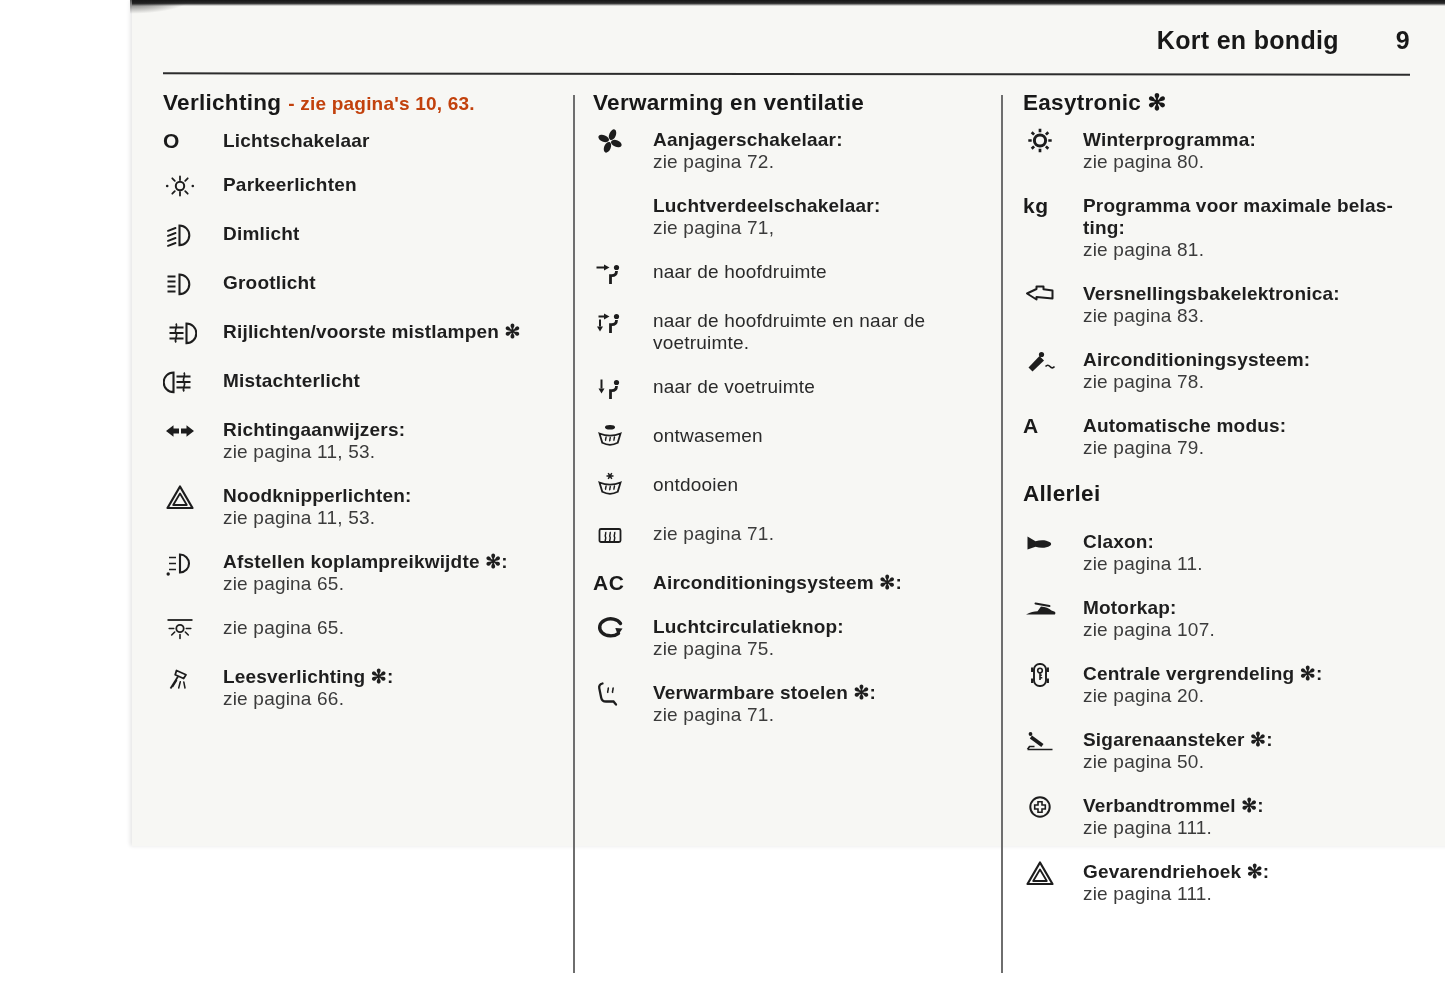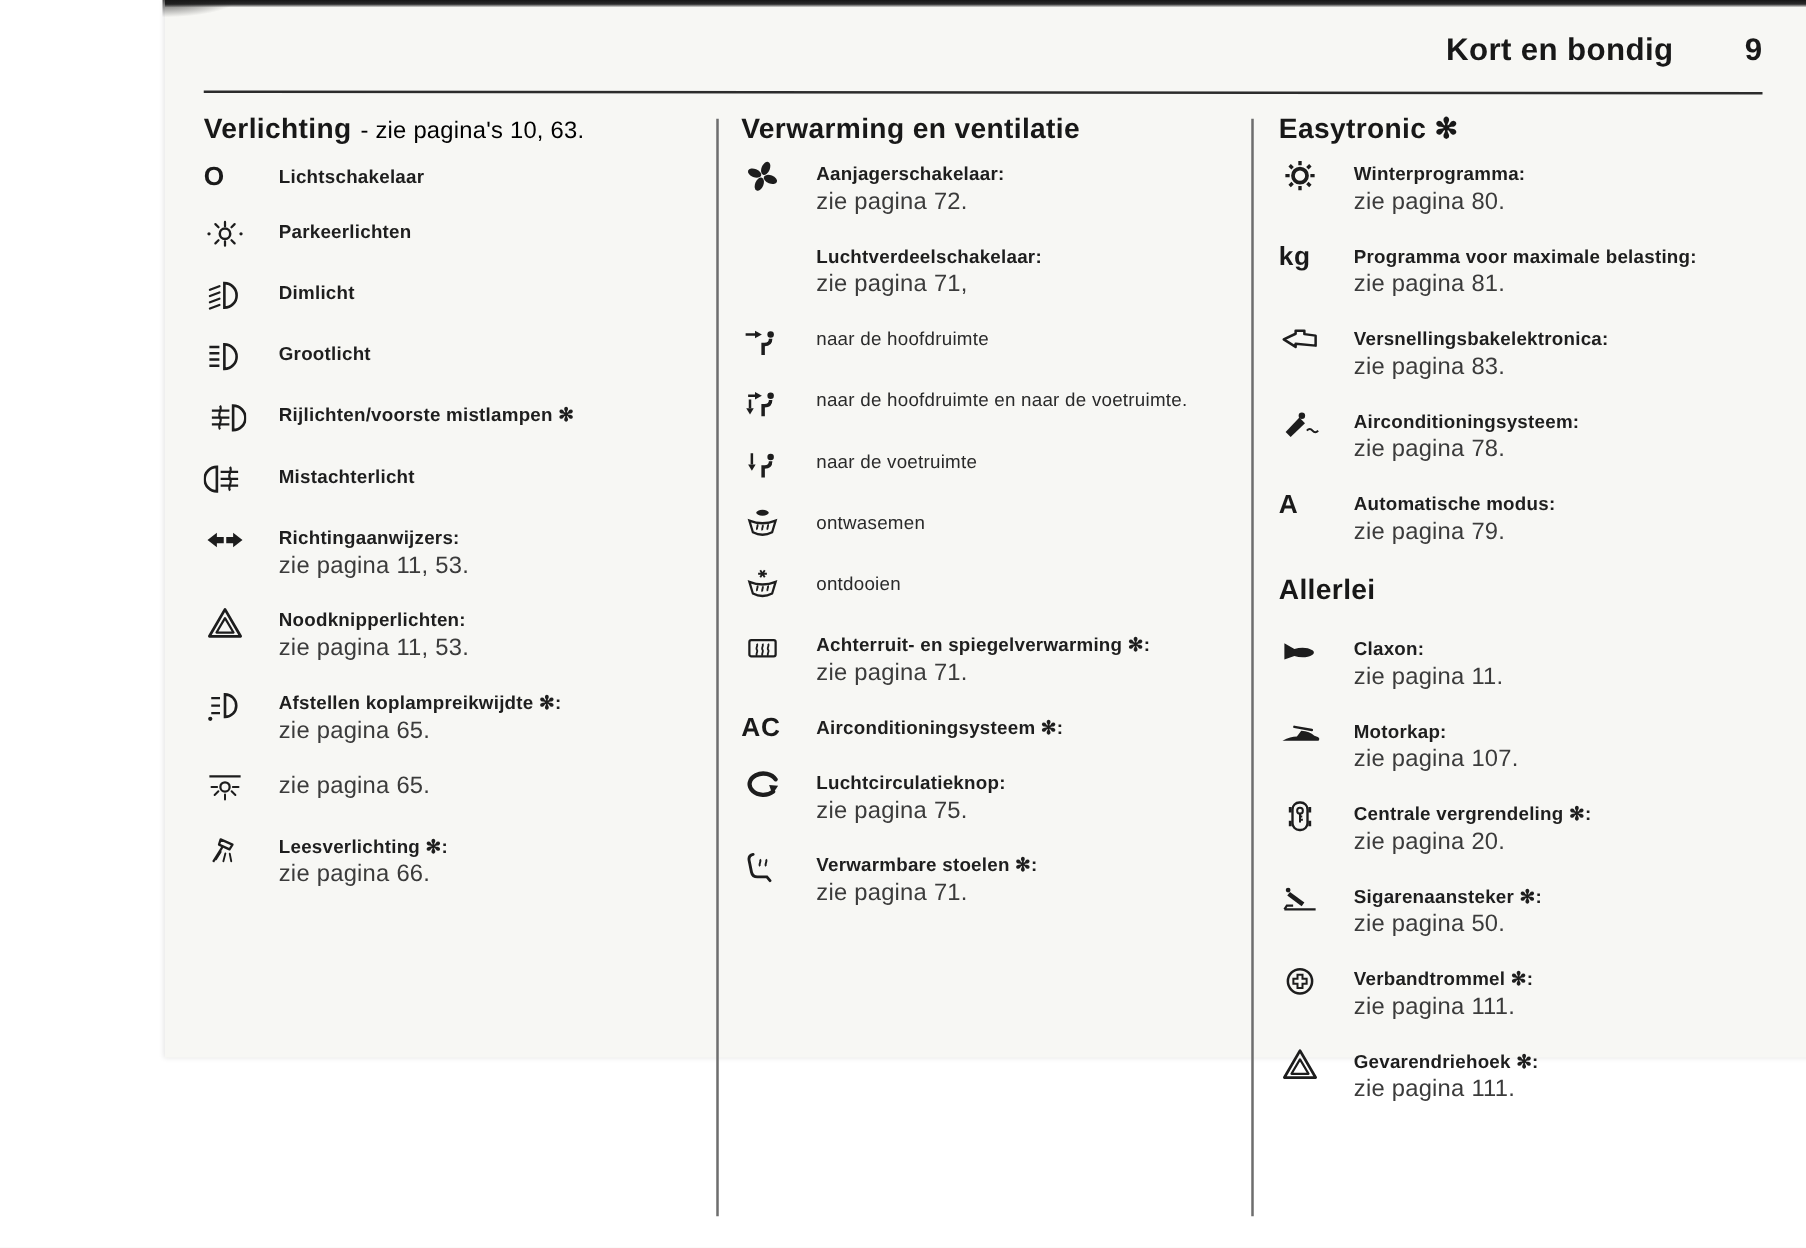--- a/index.html
+++ b/index.html
@@ -11,25 +11,25 @@
   .rule{position:absolute;left:31px;top:73px;width:1247px;height:2.4px;background:#2c2c2c;transform:rotate(.06deg)}
   .divider{position:absolute;top:95px;height:878px;width:1.6px;background:#6e6e6e}
   #div1{left:441px}
   #div2{left:869px}
   .col{position:absolute;top:90px}
   #col0{left:31px;width:395px}
   #col1{left:461px;width:390px}
   #col2{left:891px;width:404px}
   .col-title{font-size:22.5px;font-weight:700;line-height:26px;margin:0 0 13px 0;letter-spacing:.3px;color:#181818}
   .col-title.mid{margin-top:0;margin-bottom:24px}
-  .col-title .suffix{font-size:19px;font-weight:400;letter-spacing:.2px;margin-left:7px;color:#000000}
+  .col-title .suffix{font-size:19px;font-weight:700;letter-spacing:.2px;margin-left:7px;color:#c2410c}
   .item{display:grid;grid-template-columns:60px 1fr;margin-bottom:22px}
   .icon-cell svg{display:block;margin-top:-3px}
   .txticon{font-weight:700;font-size:21px;line-height:22px;letter-spacing:.6px;color:#1a1a1a}
-  .label{font-weight:700;font-size:15px;line-height:22px;letter-spacing:.2px;color:#1e1e1e}
+  .label{font-weight:700;font-size:19px;line-height:22px;letter-spacing:.2px;color:#1e1e1e}
   .label.plain{font-weight:400;color:#2a2a2a}
   .note{font-weight:400;font-size:19px;line-height:22px;color:#3b3b3b;letter-spacing:.2px}
 </style>
 </head>
 <body>
 
 <div class="page">
   <div class="top-edge"></div>
   <div class="corner-smudge"></div>
 
@@ -264,21 +264,20 @@
         </div>
       </div>
       <div class="item">
         <div class="icon-cell">
           <svg width="34" height="30" viewBox="0 0 34 30">
             <rect x="6.5" y="9" width="21" height="13" rx="1.5" stroke="#1d1d1d" fill="none" stroke-width="1.8"></rect>
             <path d="M12.5 12c1.1 1.6-1.1 3.2 0 4.8 1.1 1.6-1.1 3.2 0 4.8M17 12c1.1 1.6-1.1 3.2 0 4.8 1.1 1.6-1.1 3.2 0 4.8M21.5 12c1.1 1.6-1.1 3.2 0 4.8 1.1 1.6-1.1 3.2 0 4.8" stroke="#1d1d1d" fill="none" stroke-width="1.5"></path>
           </svg>
         </div>
         <div>
-          <div class="label">Achterruit- en spiegelverwarming ✻:</div>
           <div class="note">zie pagina 71.</div>
         </div>
       </div>
       <div class="item">
         <div class="icon-cell"><span class="txticon">AC</span></div>
         <div>
           <div class="label">Airconditioningsysteem ✻:</div>
         </div>
       </div>
       <div class="item">

